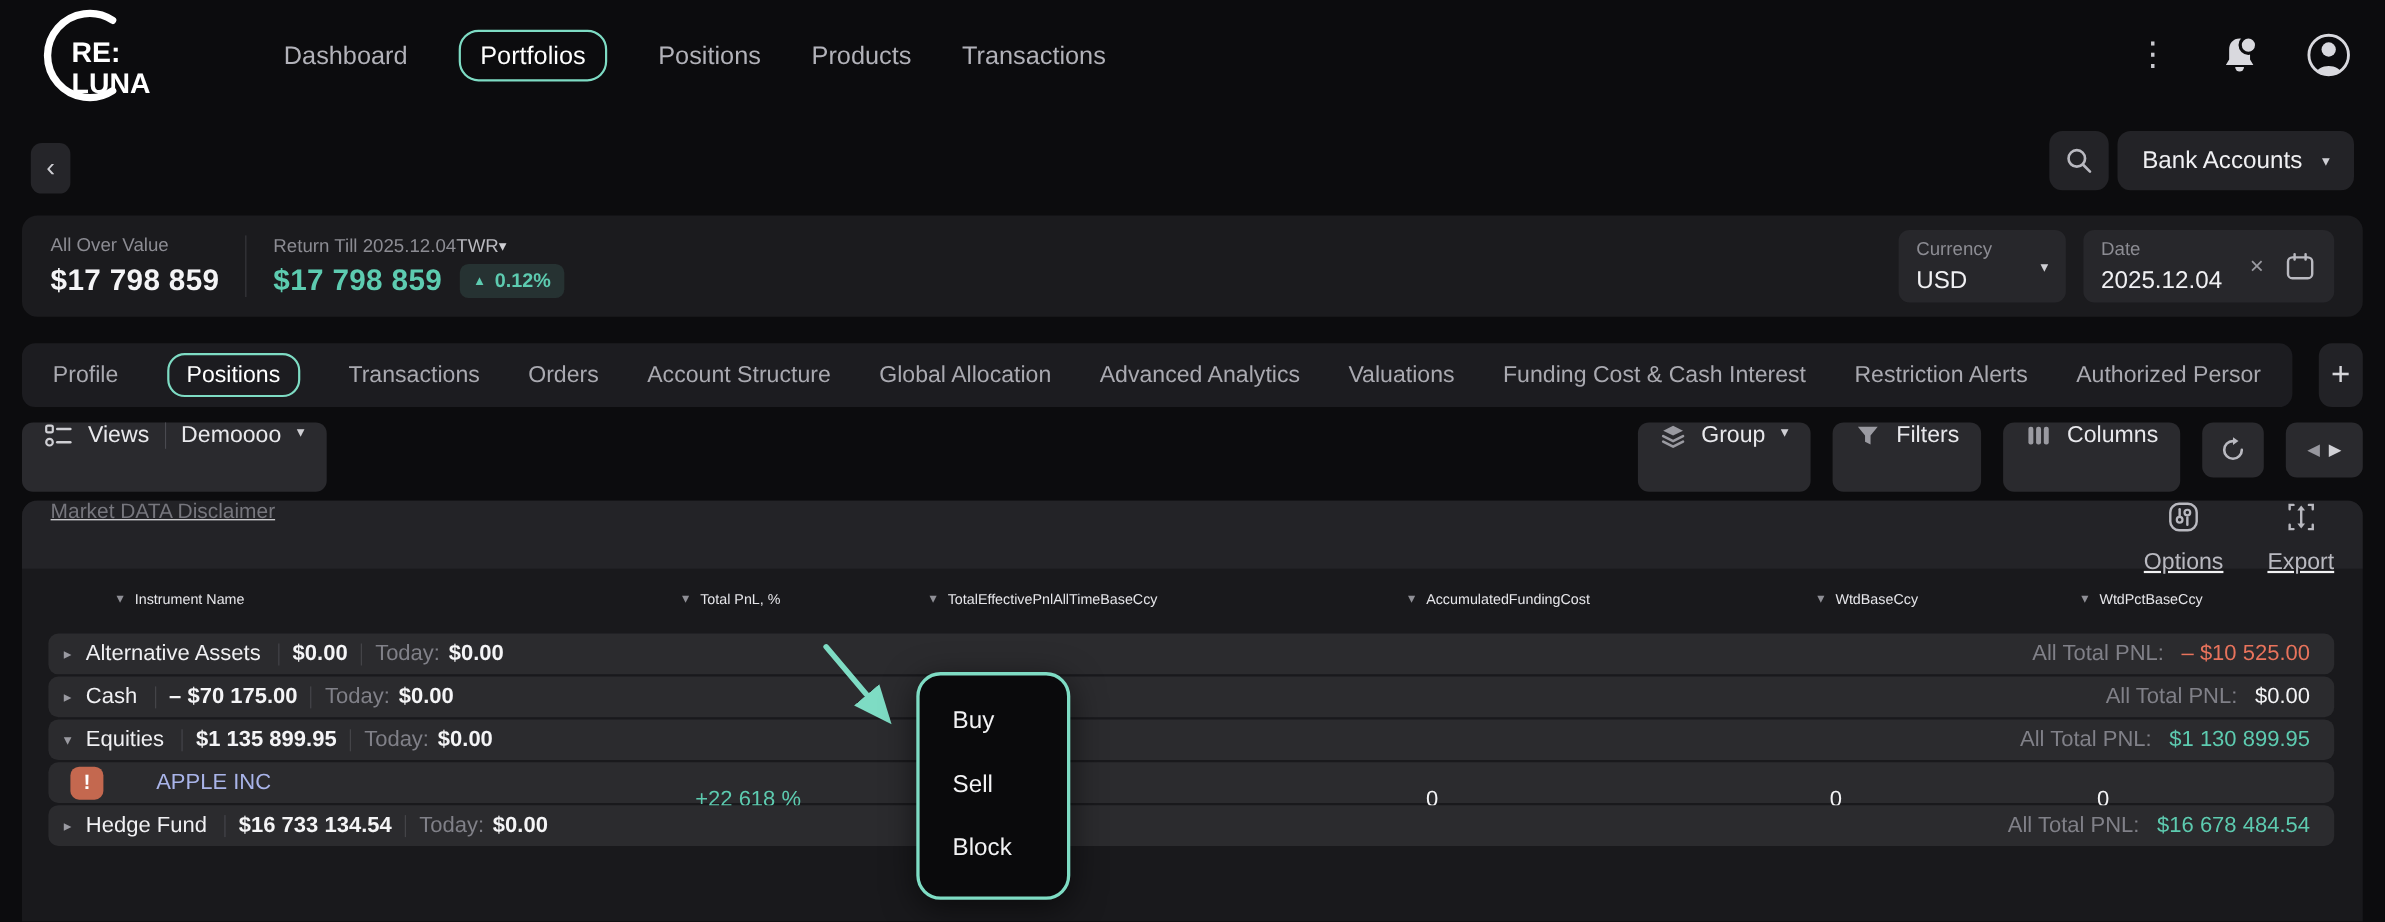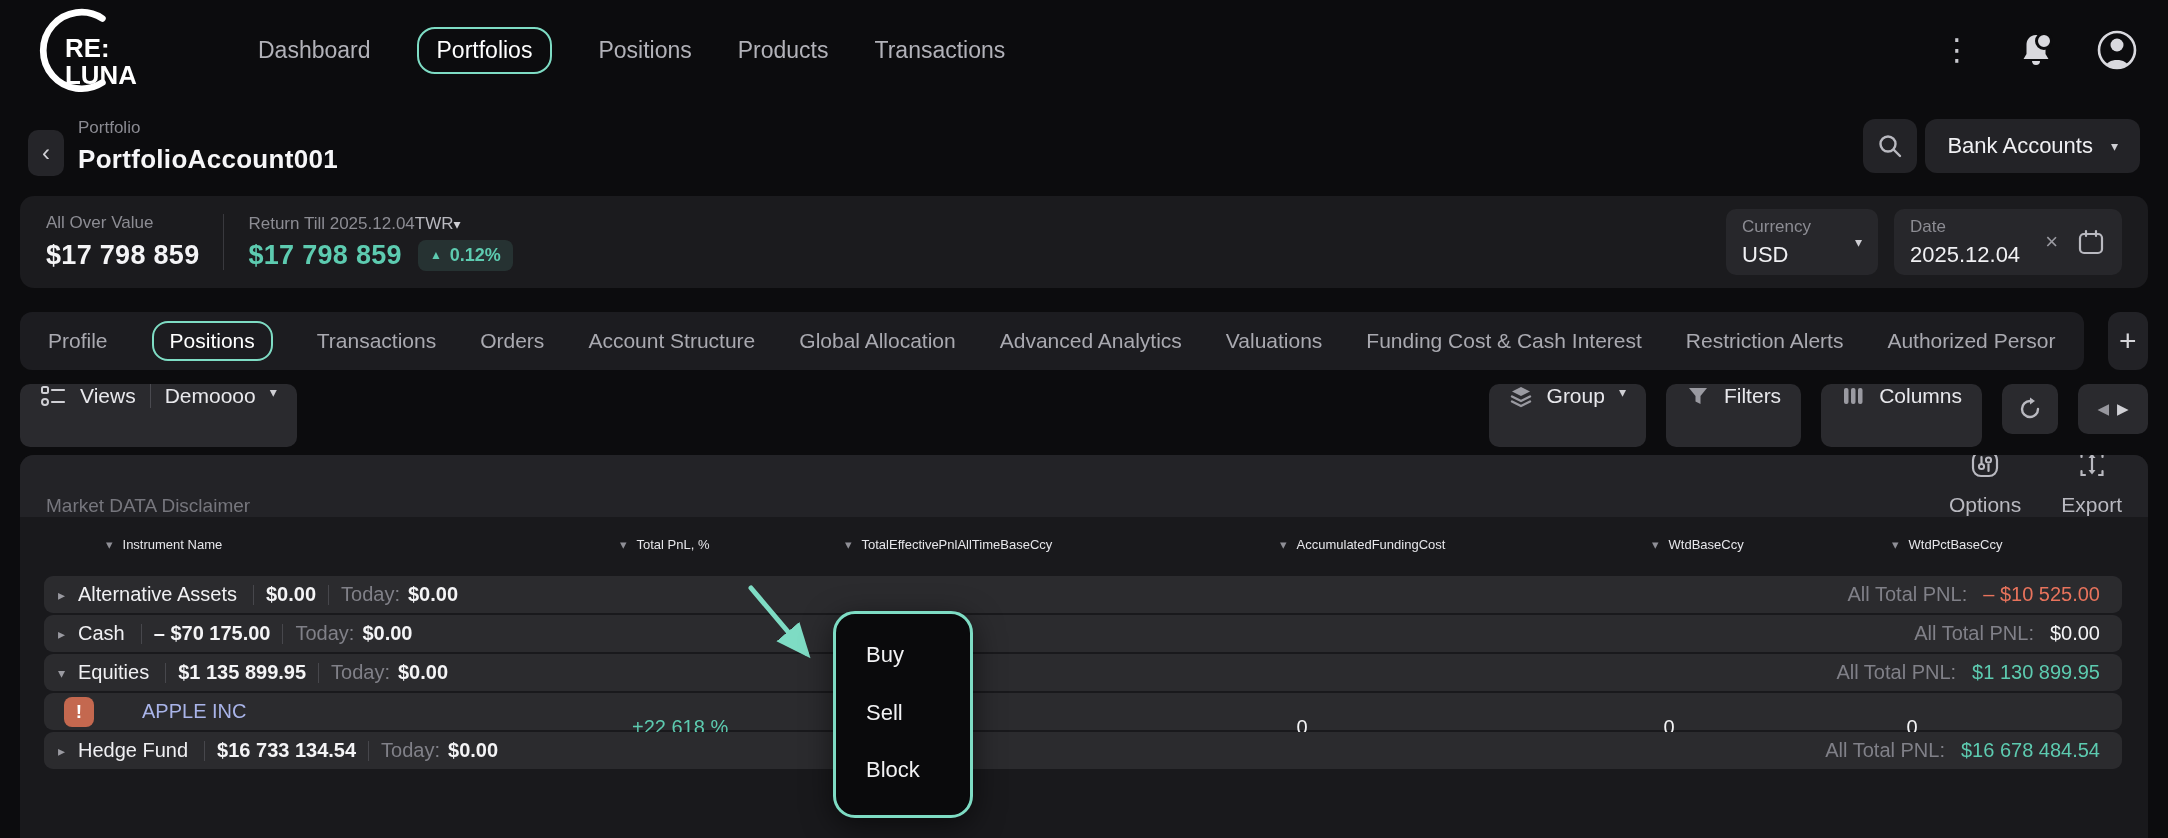--- a/index.html
+++ b/index.html
@@ -57,21 +57,21 @@
   .toolbar{position:absolute;top:390px;left:20px;width:2128px;height:50px;display:flex;align-items:center;}
   .toolbtn{height:63px;background:#2a2a2e;border-radius:10px;display:flex;align-items:flex-start;gap:14px;padding:0 20px;font-size:21px;color:#e8e8ec;box-sizing:border-box;}
   .tb-right{margin-left:auto;display:flex;gap:20px;}
   .vsep-btn{width:1px;height:24px;background:#4a4a50;}
   .squarebtn{width:56px;height:50px;background:#2a2a2e;border-radius:10px;display:flex;align-items:center;justify-content:center;gap:8px;}
   .tri{font-size:15px;color:#d0d0d5;}
   .tri.dim{color:#97979e;}
 
   
   .main{position:absolute;top:455px;left:20px;width:2128px;height:383px;background:#19191c;border-radius:14px 14px 0 0;overflow:hidden;}
-  .disclaimer{height:62px;background:#232327;display:flex;align-items:flex-end;padding:0 26px;box-sizing:border-box;}
+  .disclaimer{height:62px;background:#232327;display:flex;align-items:flex-start;padding:0 26px;box-sizing:border-box;text-decoration:underline;}
   .disc-text{font-size:19px;color:#76767d;}
   .disc-right{margin-left:auto;display:flex;align-items:center;gap:40px;}
   .softbtn{display:flex;align-items:center;gap:14px;font-size:21px;color:#b9b9c0;flex-direction:column;}
 
   .thead{position:relative;height:54px;}
   .hcol{position:absolute;top:0;height:54px;display:flex;align-items:center;gap:10px;}
   .hchev{font-size:13px;color:#8f8f96;}
   .hlabel{font-size:13px;color:#e6e6ea;white-space:nowrap;}
 
   .rows{position:absolute;top:121px;left:24px;right:26px;}
@@ -138,24 +138,20 @@
           <path d="M9 40 C9 28 33 28 33 40 Z" fill="#d9d9de"></path>
         </g>
       </svg>
     </div>
   </header>
 
   <div class="pagehead">
     <div class="backbtn">
         <span>‹</span>
       </div>
-    <div>
-      <div class="eyebrow">Portfolio</div>
-      <div class="ptitle">PortfolioAccount001</div>
-    </div>
     <div class="ph-right">
       <div class="iconbtn">
         <svg width="26" height="26" viewBox="0 0 26 26">
           <circle cx="11" cy="11" r="7.5" fill="none" stroke="#b9b9c0" stroke-width="2.4"></circle>
           <line x1="17" y1="17" x2="23" y2="23" stroke="#b9b9c0" stroke-width="2.4" stroke-linecap="round"></line>
         </svg>
       </div>
       <div class="bankbtn">
         <span>Bank Accounts</span>
         <span class="chev">▾</span>

